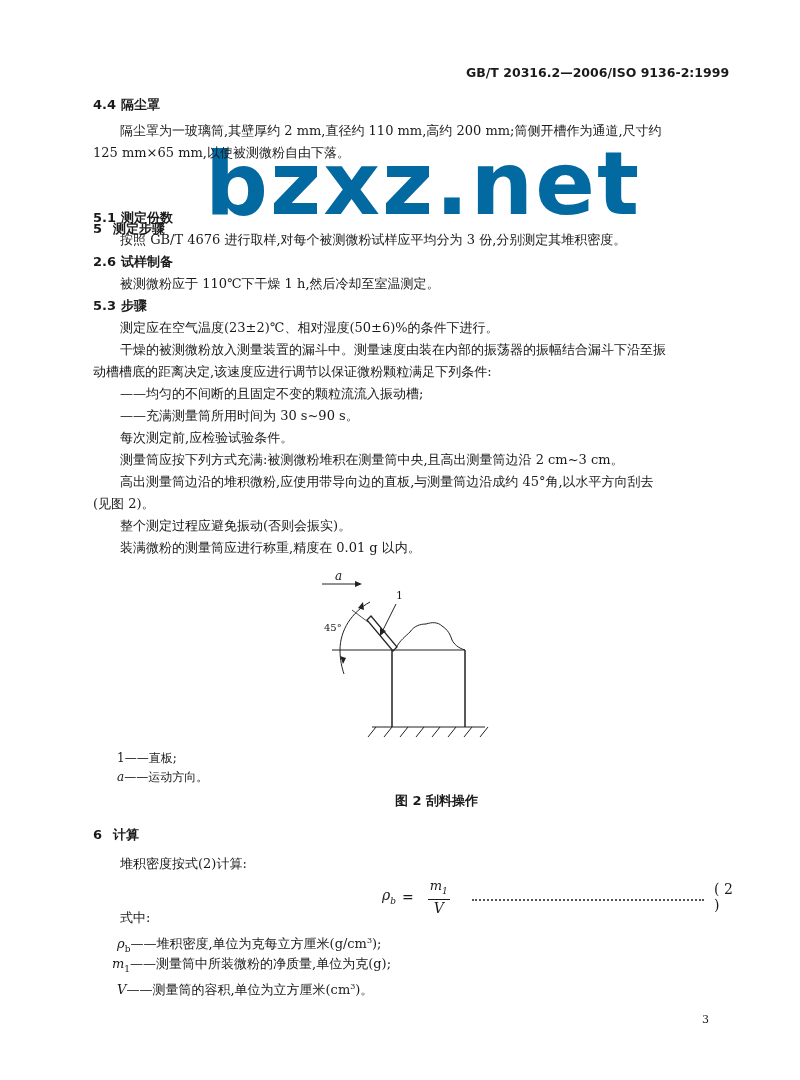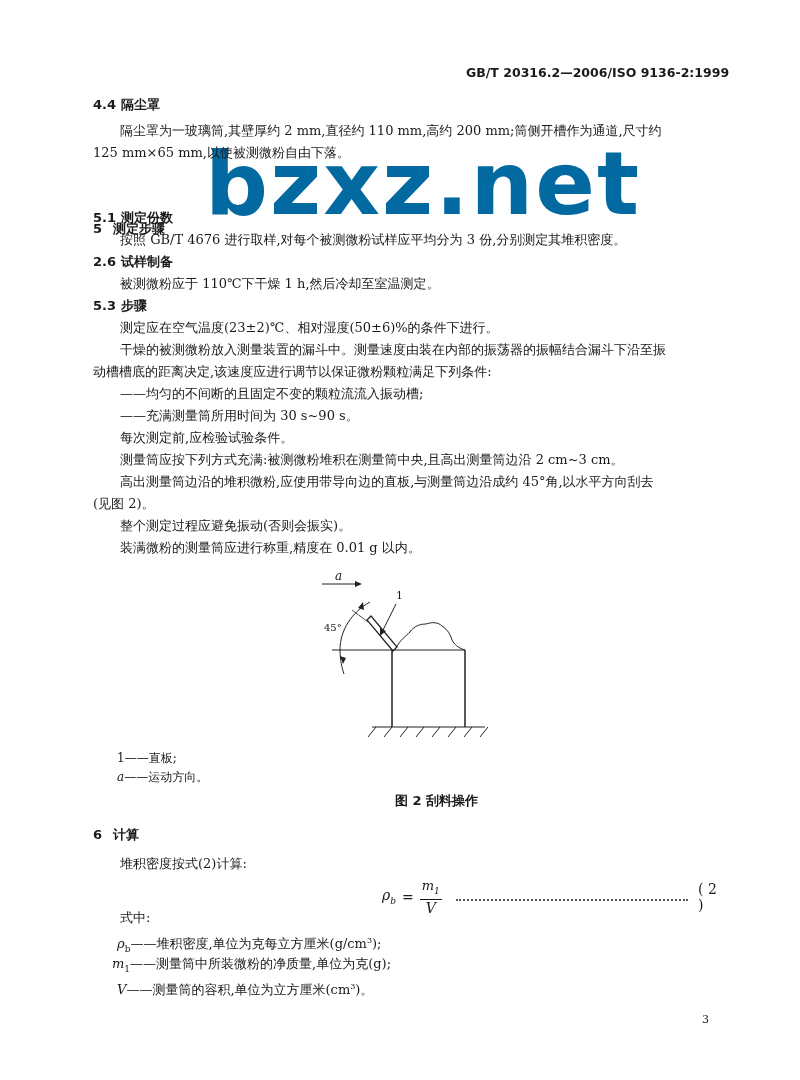--- a/index.html
+++ b/index.html
@@ -14,21 +14,21 @@
     font-weight: bold; font-size: 88px; letter-spacing: 2px;
     color: #0369a1; line-height: 1; z-index: 0;
   }
   .layer { position: absolute; left: 0; top: 0; width: 664px; height: 1080px; z-index: 1; }
   .t { position: absolute; white-space: nowrap; font-size: 13px; line-height: 16px; }
   .h { font-weight: bold; font-family: "DejaVu Sans", "Liberation Sans", sans-serif; font-size: 13px; }
   .hdr { font-family: "DejaVu Sans", "Liberation Sans", sans-serif; font-weight: bold; font-size: 12.5px; }
   .num { display: inline-block; width: 28px; }
   .num6 { display: inline-block; width: 20px; }
   .formula { position: absolute; left: 382px; top: 878px; display: flex; align-items: center; font-size: 14px; }
-  .frac { display: inline-flex; flex-direction: column; align-items: center; margin: 0 0; font-style: italic; }
+  .frac { display: inline-flex; flex-direction: column; align-items: center; margin: 0 8px; font-style: italic; }
   .frac .top { border-bottom: 1px solid #1a1a1a; padding: 0 2px; line-height: 15px; font-size: 13px; }
   .frac .bot { line-height: 16px; font-size: 14px; }
   .dots { display: inline-block; width: 250px; border-bottom: 2px dotted #555; height: 0; margin: 0 10px 0 14px; transform: translateY(3px); }
   .it { font-style: italic; }
   sub { font-size: 9px; }
   sup { font-size: 8px; }
 </style>
 </head>
 <body>
 

